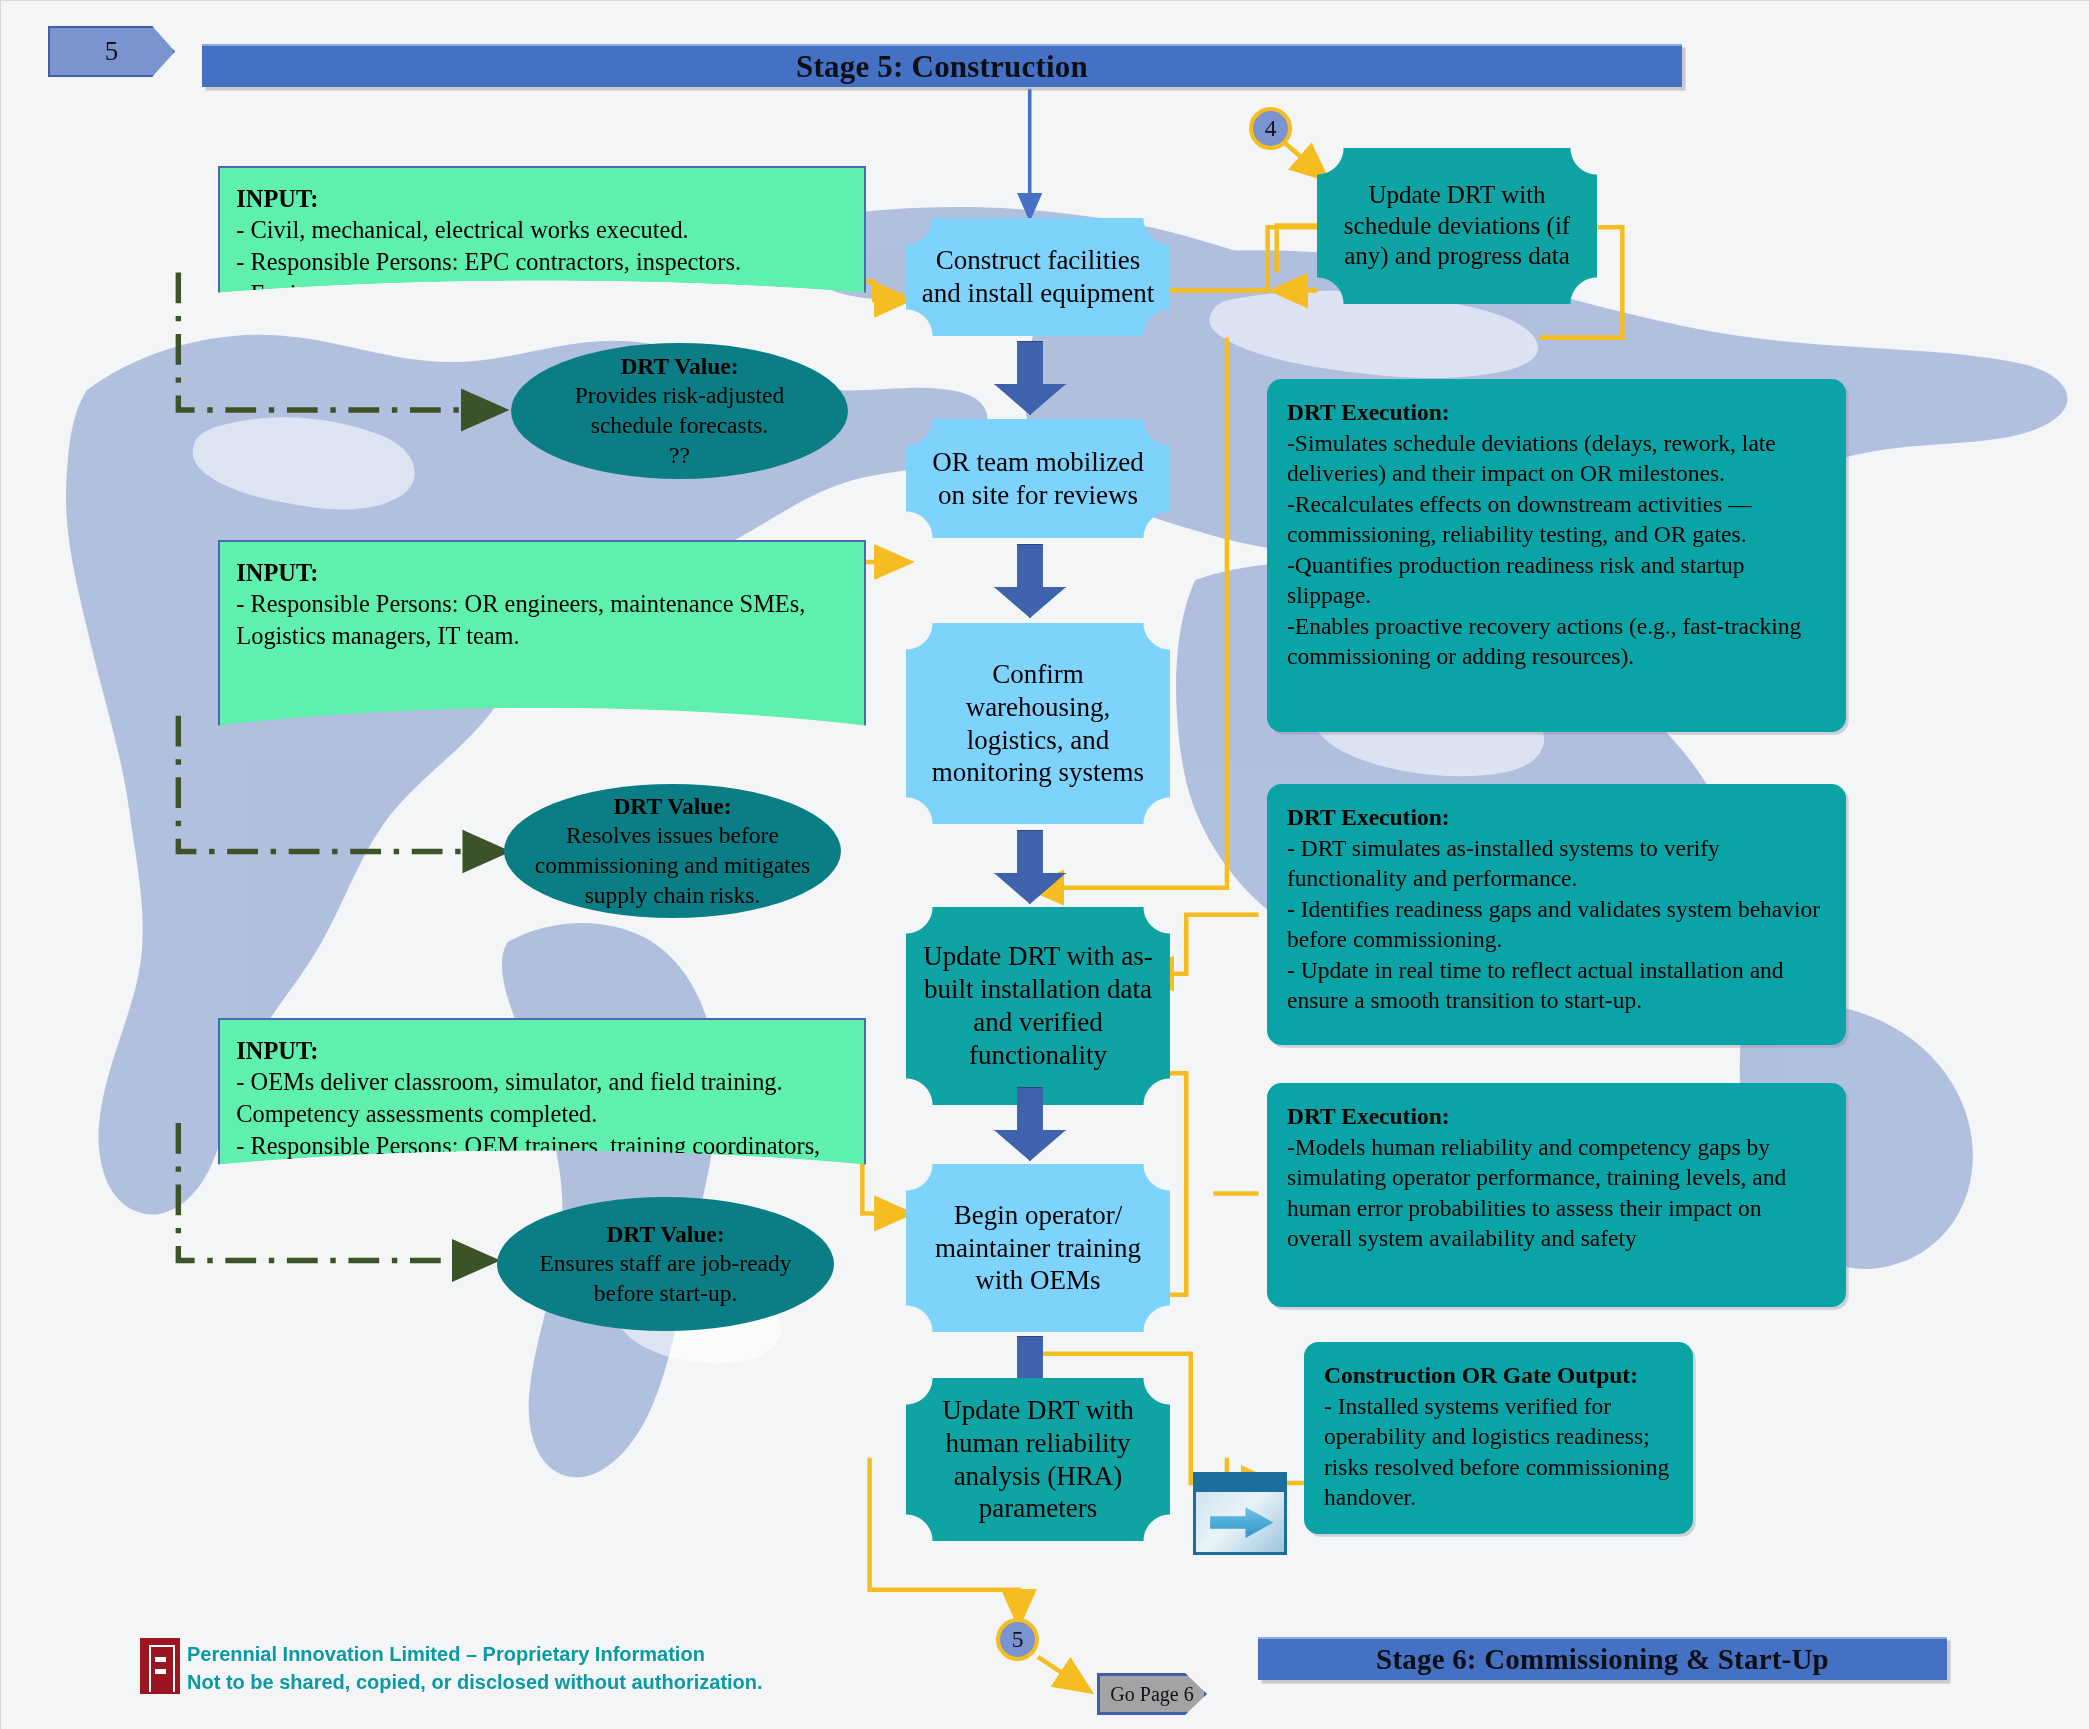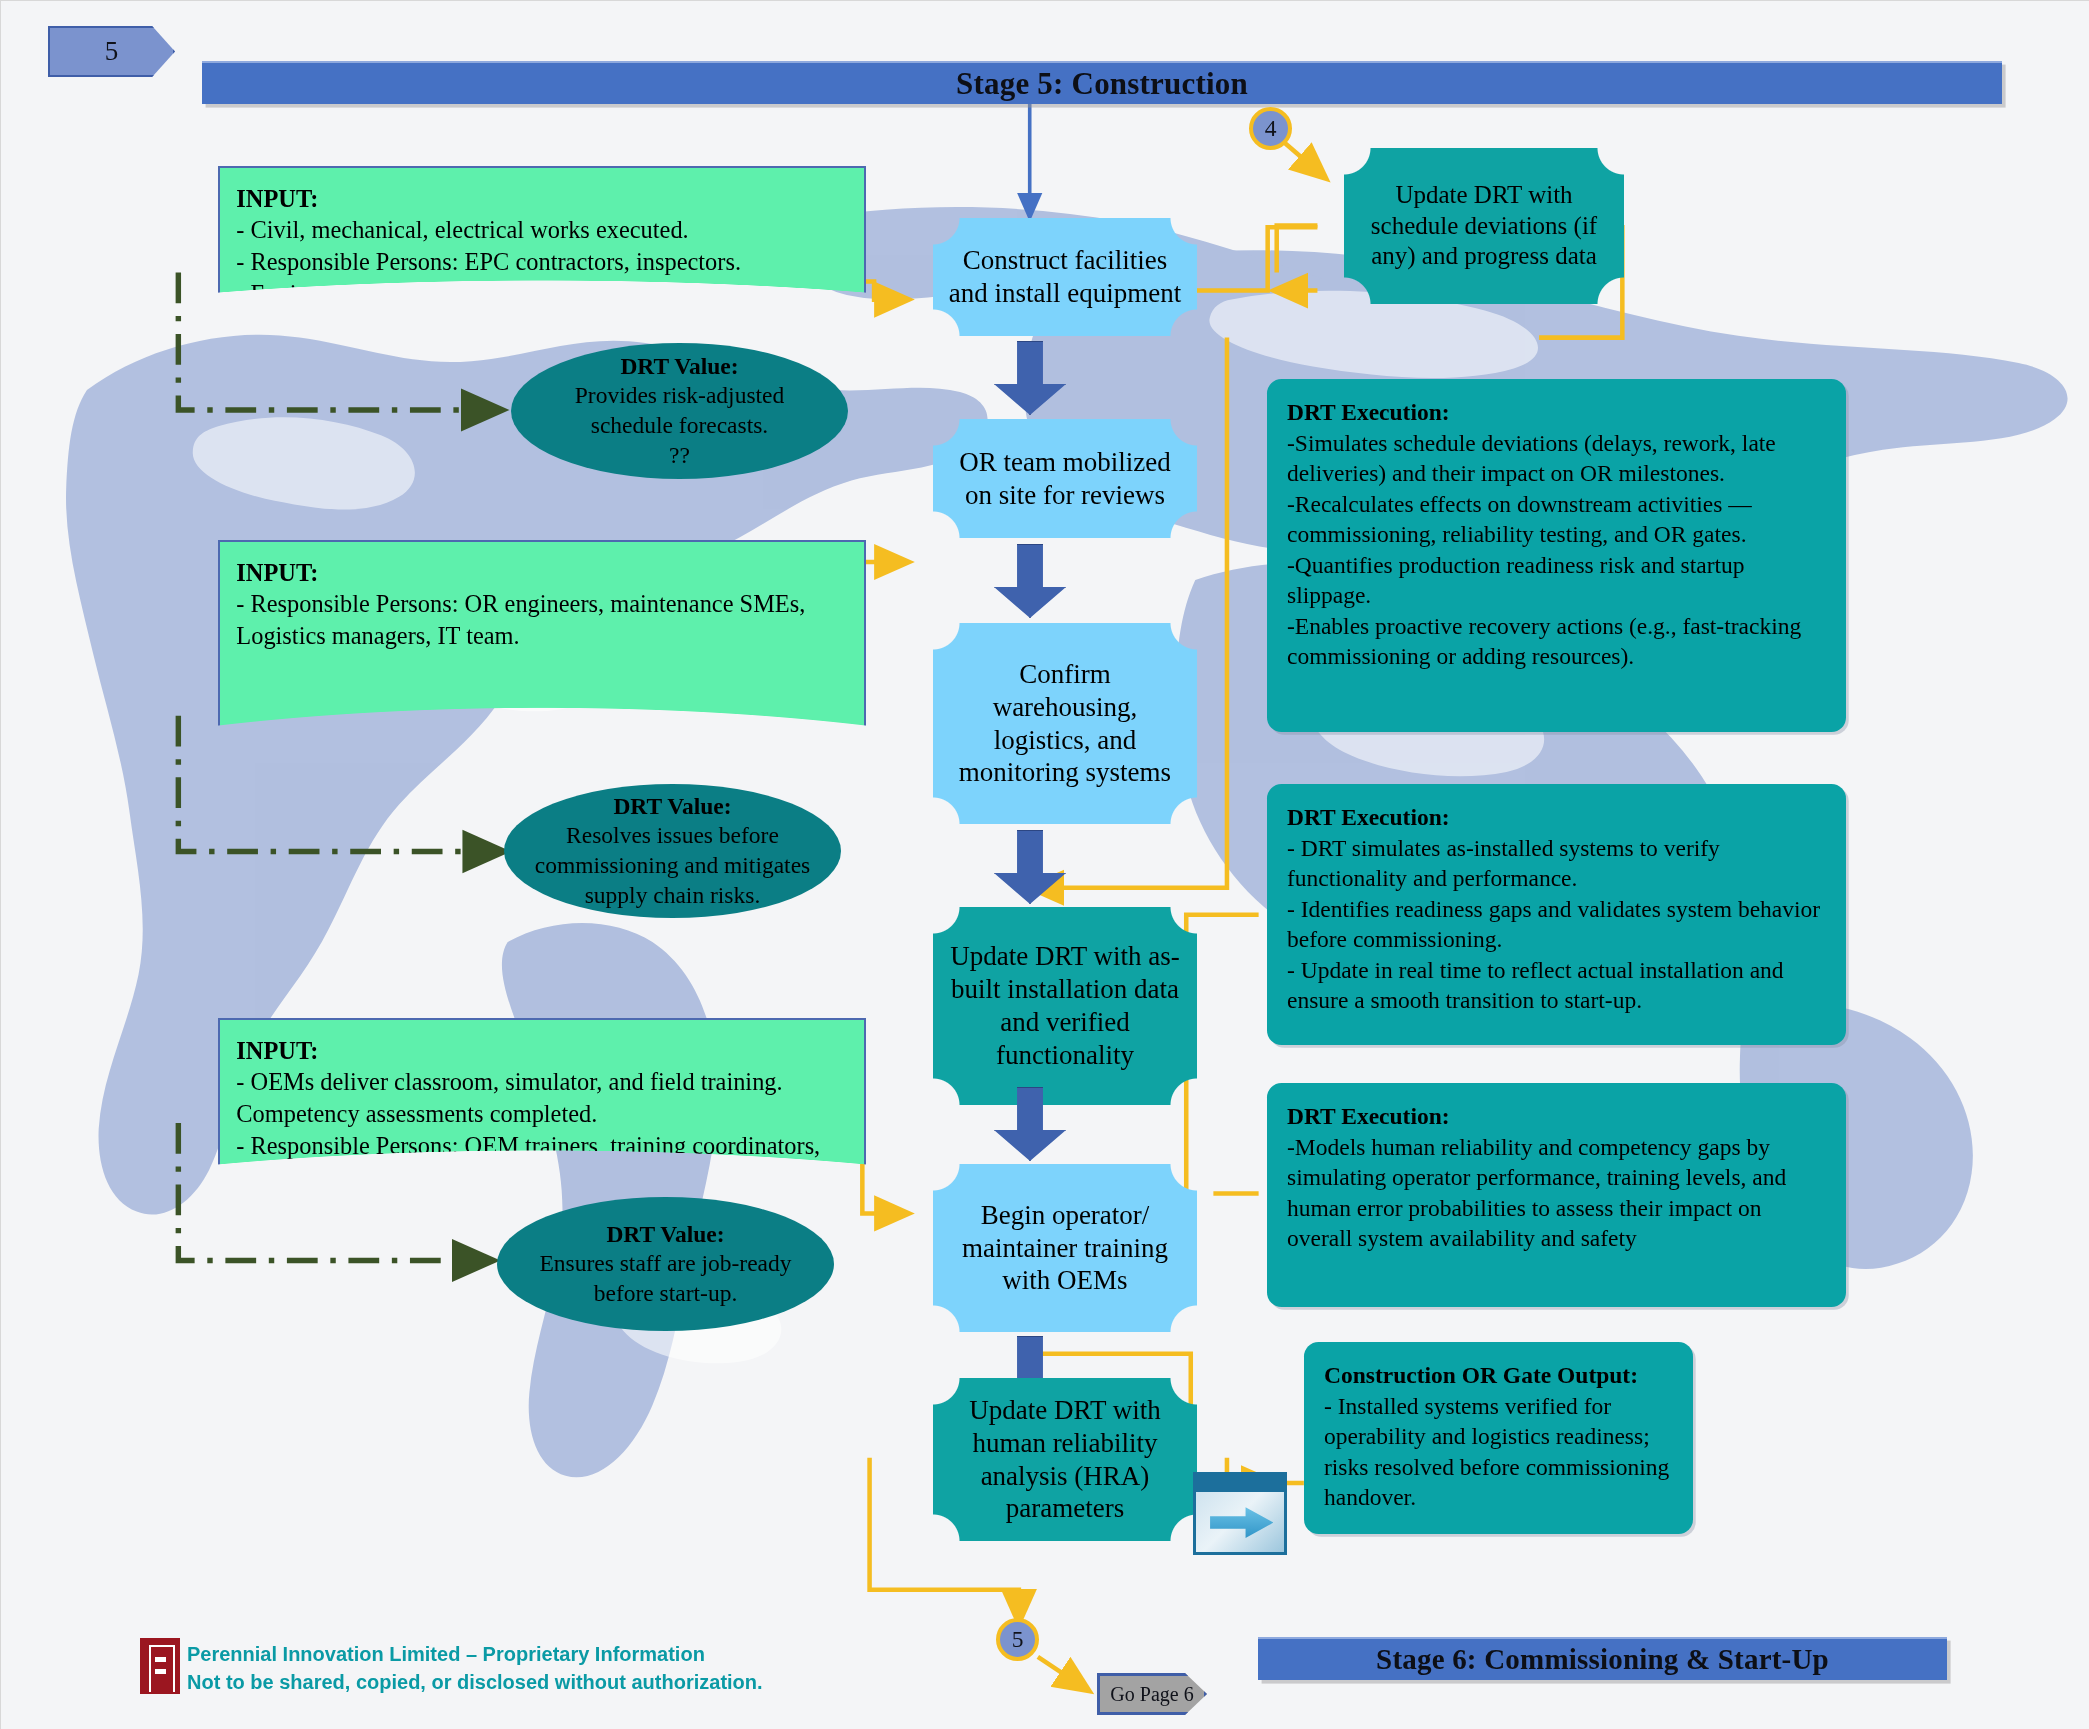--- a/index.html
+++ b/index.html
@@ -42,21 +42,21 @@
         radial-gradient(circle 27px at 0 0, transparent 26px, #000 27px),
         radial-gradient(circle 27px at 100% 0, transparent 26px, #000 27px),
         radial-gradient(circle 27px at 0 100%, transparent 26px, #000 27px),
         radial-gradient(circle 27px at 100% 100%, transparent 26px, #000 27px);
      -webkit-mask-composite:source-in;
      mask-image:
         radial-gradient(circle 27px at 0 0, transparent 26px, #000 27px),
         radial-gradient(circle 27px at 100% 0, transparent 26px, #000 27px),
         radial-gradient(circle 27px at 0 100%, transparent 26px, #000 27px),
         radial-gradient(circle 27px at 100% 100%, transparent 26px, #000 27px);
-     mask-composite:intersect;margin-left:27px;}
+     mask-composite:intersect;}
   .proc.blue{background:#7dd3fc;}
   .proc.teal{background:#0fa3a3;}
 
   
   .note{background:#0aa3a6;border-radius:14.5px;color:#000;
      font-size:23.5px;line-height:1.30;padding:18px 20px;
      box-shadow:2.7px 2.7px 0 rgba(130,140,160,.35);}
   .note .hd{font-weight:bold;display:block;}
 
   
@@ -180,21 +180,21 @@
 
     <path d="M1146,1830 L1200,1866" stroke="#f5bd21" stroke-width="5" fill="none" marker-end="url(#ya)"></path>
 
     <path d="M1418,156 L1462,194" stroke="#f5bd21" stroke-width="5" fill="none" marker-end="url(#ya)"></path>
   </svg>
 
   <div class="abs pagechev" style="left:47px;top:25px;width:127px;height:51px;">
     <span>5</span>
   </div>
 
-  <div class="abs banner" style="left:201px;top:60px;width:1800px;height:43px;font-size:31px;">
+  <div class="abs banner" style="left:201px;top:43px;width:1480px;height:43px;font-size:31px;">
     <span>Stage 5: Construction</span>
   </div>
 
   <div class="abs circbadge circ4" style="left:1248px;top:106px;width:43px;height:43px;border-radius:50%;background:#7b93ce;border:4.5px solid #f5bd21;display:flex;align-items:center;justify-content:center;font-size:23.5px;color:#10121a;">
     <span>4</span>
   </div>
 
   <div class="abs" style="left:217px;top:165px;width:615px;height:176px;">
     <div class="inputbox" style="width:100%;height:100%;">
       <div style="font-weight:bold;">INPUT:</div>

